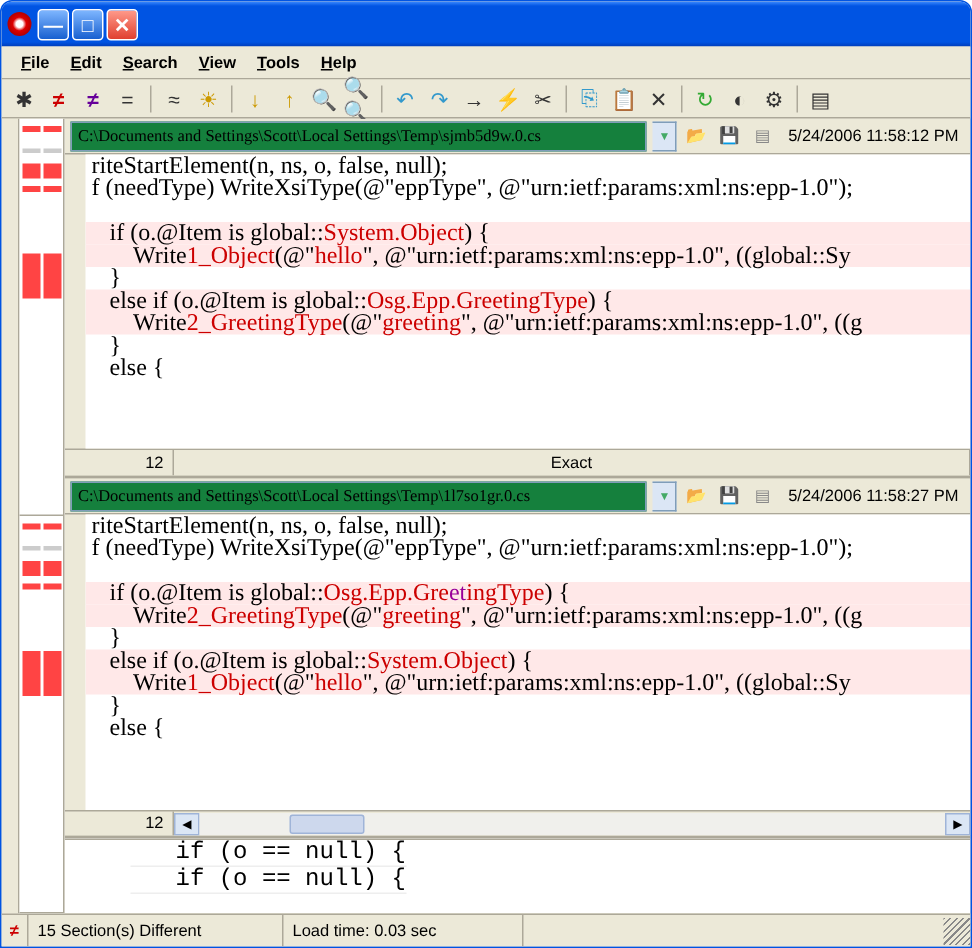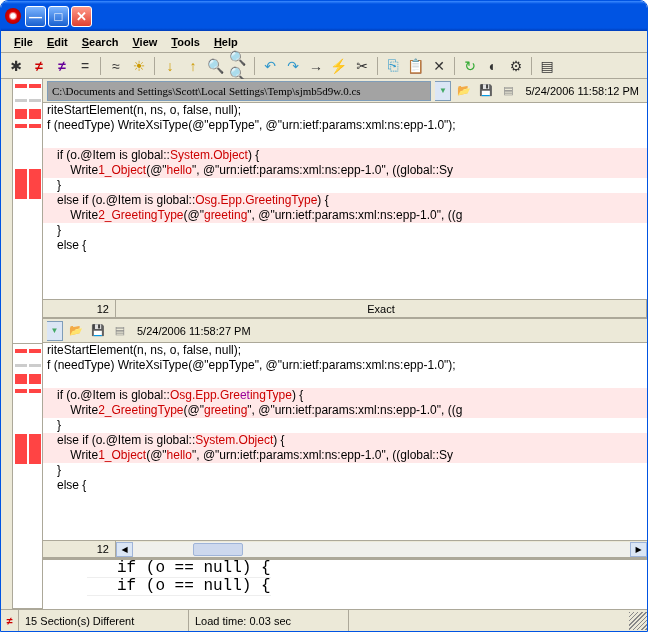--- a/index.html
+++ b/index.html
@@ -23,25 +23,25 @@
 .content-area { flex: 1; display: flex; overflow: hidden; }
 .gutter { width: 12px; background: #ece9d8; border-right: 1px solid #aca899; }
 .thumbnail { width: 30px; background: #fff; border-right: 1px solid #aca899; position: relative; }
 .thumb-half { height: 50%; position: relative; border-bottom: 1px solid #aca899; }
 .thumb-mark { position: absolute; left: 2px; width: 12px; background: #f44; }
 .thumb-mark.r { left: 16px; }
 .thumb-mark.gray { background: #ccc; }
 .panes { flex: 1; display: flex; flex-direction: column; overflow: hidden; }
 .pane { flex: 1; display: flex; flex-direction: column; border-bottom: 2px solid #aca899; overflow: hidden; }
 .pane-header { height: 24px; background: #ece9d8; border-bottom: 1px solid #aca899; display: flex; align-items: center; padding: 0 4px; gap: 4px; }
-.path-input { flex: 1; height: 20px; border: 1px solid #7f9db9; background: #a3a3a3; padding: 0 4px; font-size: 11px; font-family: Tahoma; }
+.path-input { flex: 1; height: 20px; border: 1px solid #7f9db9; background: #15803d; padding: 0 4px; font-size: 11px; font-family: Tahoma; }
 .path-drop { width: 16px; height: 20px; border: 1px solid #7f9db9; border-left: none; background: #dbe6f5; display: flex; align-items: center; justify-content: center; font-size: 8px; color: #4a6; cursor: pointer; }
 .hdr-icon { width: 18px; height: 18px; display: flex; align-items: center; justify-content: center; cursor: pointer; }
 .timestamp { font-size: 11px; padding: 0 4px; white-space: nowrap; }
-.code-area { flex: 1; background: #fff; overflow: hidden; font-family: Liberation Sans, sans-serif; font-size: 12px; line-height: 15px; position: relative; }
+.code-area { flex: 1; background: #fff; overflow: hidden; font-family: Liberation Serif, serif; font-size: 16px; line-height: 15px; position: relative; margin-left: 14px; }
 .code-line { white-space: pre; padding-left: 4px; height: 15px; }
 .code-line.diff { background: #ffe8e8; }
 .hl-red { color: #c00; }
 .hl-prp { color: #909; }
 .pane-status { height: 18px; background: #ece9d8; border-top: 1px solid #aca899; display: flex; align-items: center; font-size: 11px; }
 .status-cell { border-right: 1px solid #aca899; padding: 0 6px; height: 100%; display: flex; align-items: center; }
 .status-cell.ln { width: 73px; justify-content: flex-end; }
 .status-cell.wide { flex: 1; justify-content: center; }
 .hscroll { height: 17px; background: #ece9d8; border-top: 1px solid #aca899; display: flex; align-items: center; }
 .hscroll .bar { flex: 1; height: 15px; background: #f0f0ec; position: relative; }
@@ -162,20 +162,21 @@
           <div class="code-line">   else {</div>
         </div>
         <div class="pane-status">
           <div class="status-cell ln">12</div>
           <div class="status-cell wide">Exact</div>
         </div>
       </div>
 
       <div class="pane">
         <div class="pane-header">
+          <input class="path-input" value="C:\Documents and Settings\Scott\Local Settings\Temp\1l7so1gr.0.cs" style="">
           <div class="path-drop">▼</div>
           <div class="hdr-icon" style="color:#c90">📂</div>
           <div class="hdr-icon" style="color:#888">💾</div>
           <div class="hdr-icon" style="color:#888">▤</div>
           <div class="timestamp">5/24/2006  11:58:27 PM</div>
         </div>
         <div class="code-area">
           <div class="code-line">riteStartElement(n, ns, o, false, null);</div>
           <div class="code-line">f (needType) WriteXsiType(@"eppType", @"urn:ietf:params:xml:ns:epp-1.0");</div>
           <div class="code-line"></div>

